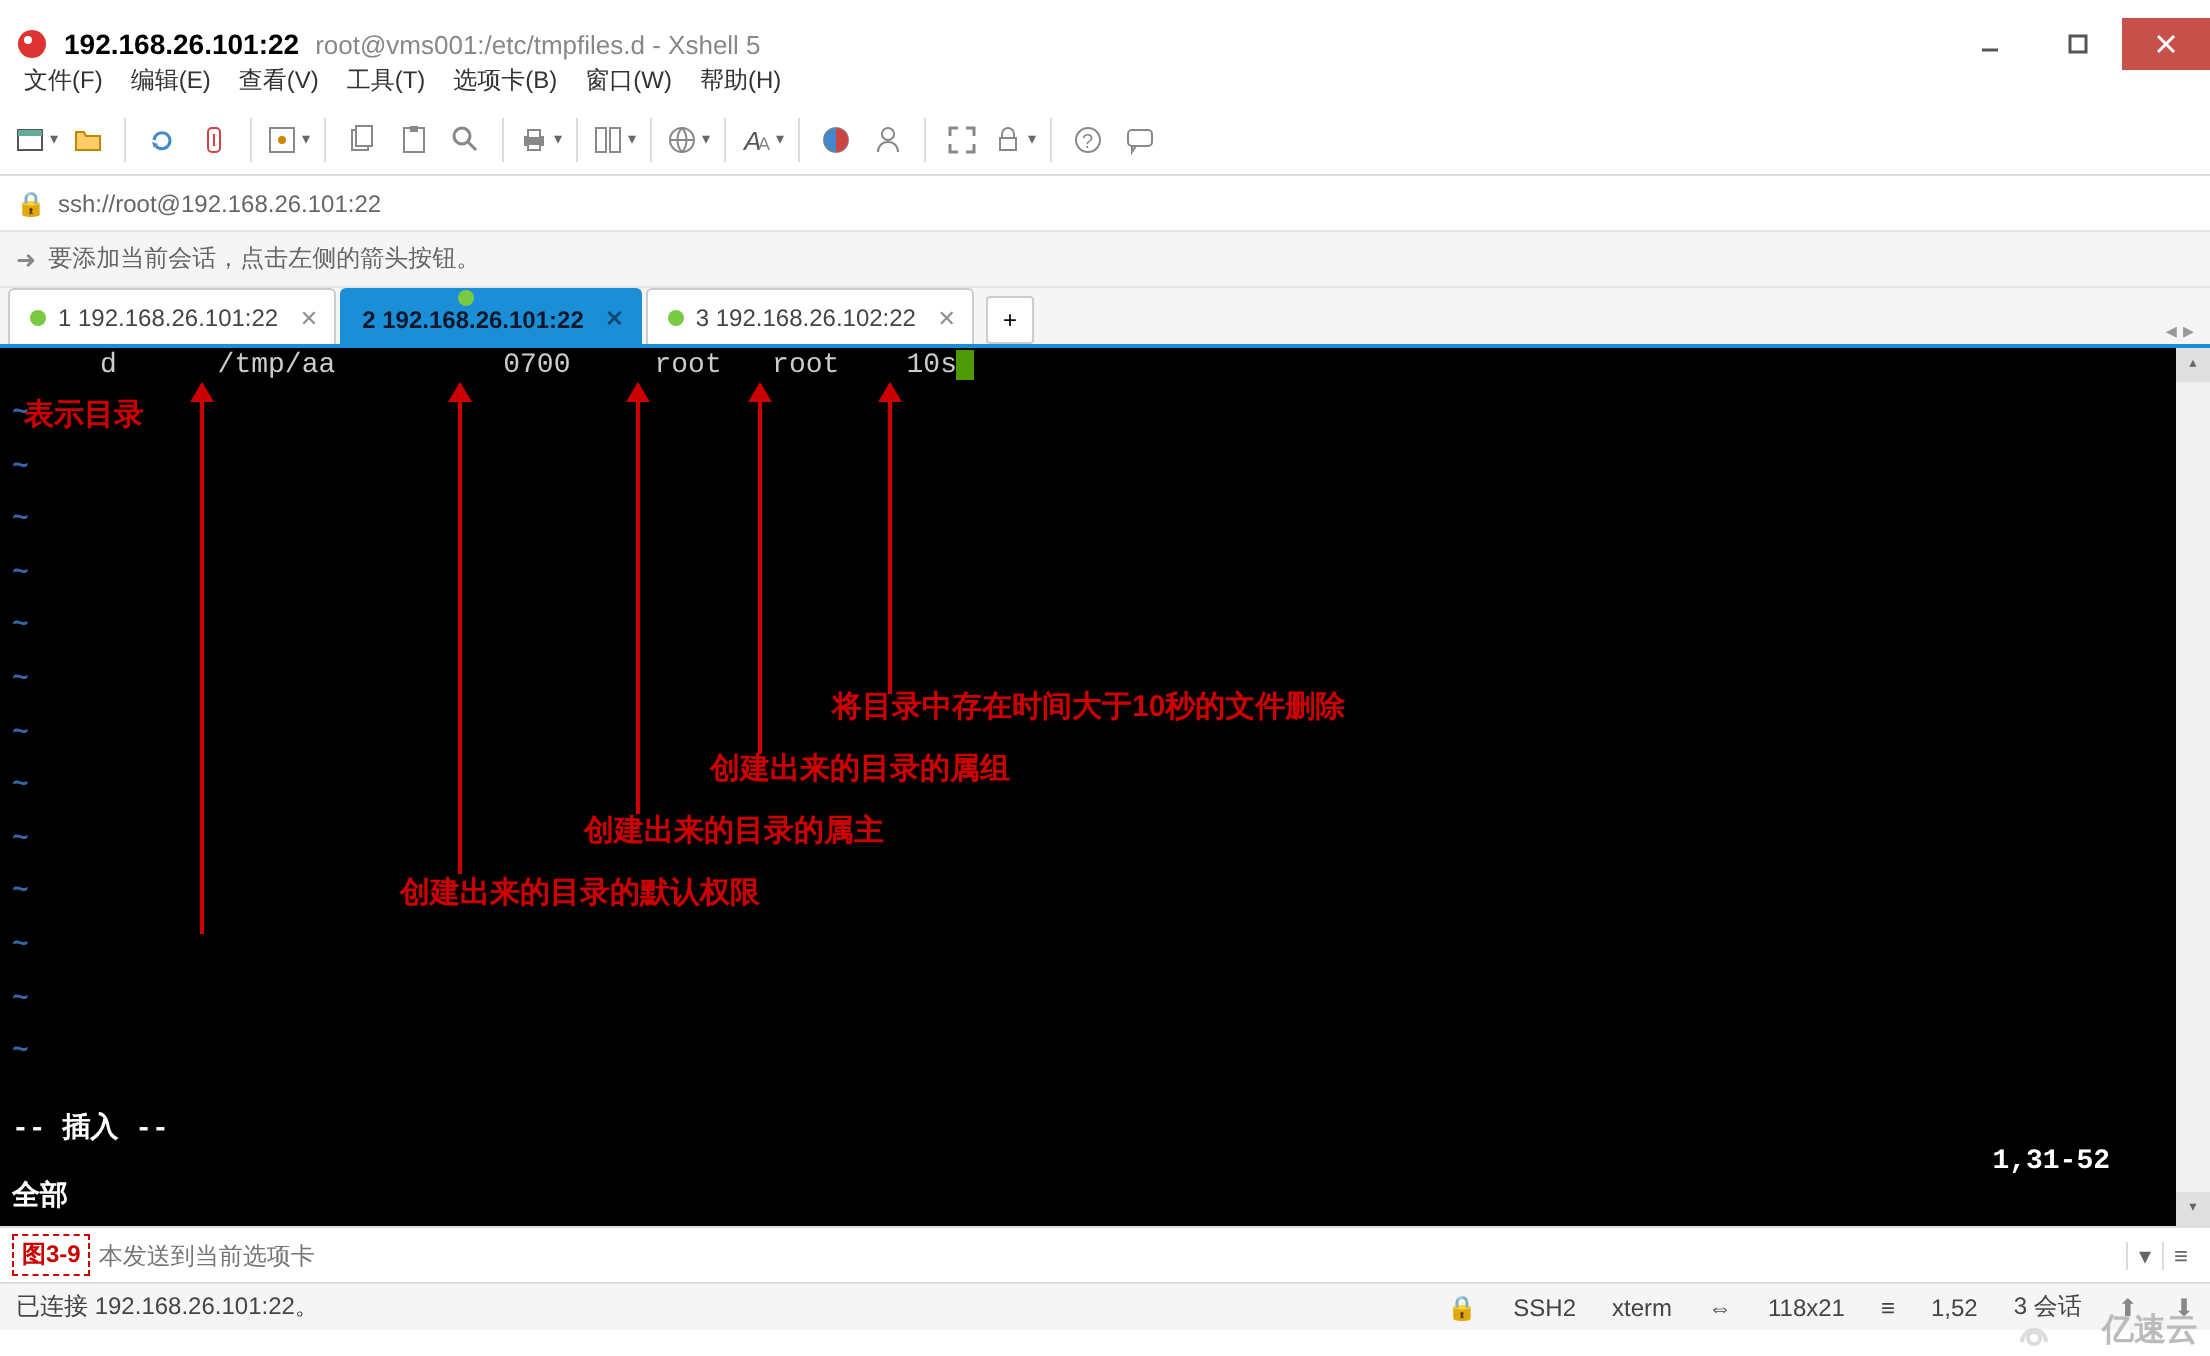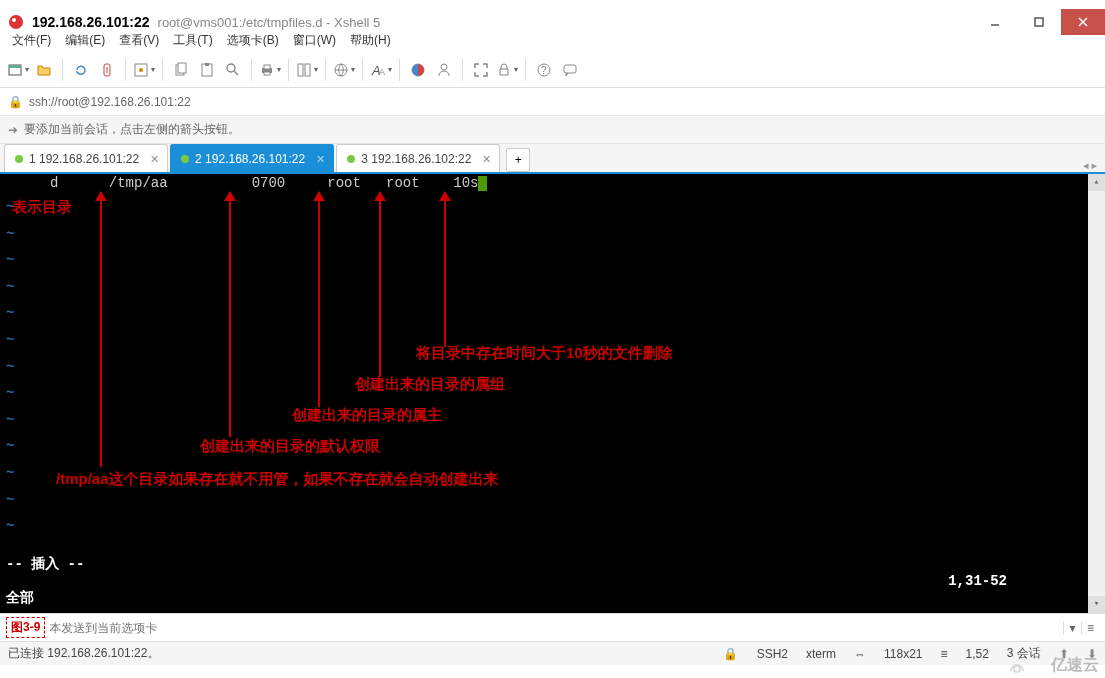--- a/index.html
+++ b/index.html
@@ -14,30 +14,30 @@
 .menubar { height: 24px; display: flex; align-items: center; padding: 0 12px; gap: 14px; color: #333; }
 .menubar span { cursor: default; }
 .toolbar { height: 36px; display: flex; align-items: center; padding: 0 6px; gap: 2px; border-bottom: 1px solid #ddd; }
 .tb-btn { width: 24px; height: 24px; display: flex; align-items: center; justify-content: center; color: #555; border-radius: 2px; }
 .tb-sep { width: 1px; height: 22px; background: #ddd; margin: 0 4px; }
 .tb-dd::after { content: "▾"; font-size: 8px; margin-left: 2px; color: #666; }
 .addrbar { height: 28px; display: flex; align-items: center; padding: 0 8px; border-bottom: 1px solid #e5e5e5; color: #666; gap: 6px; }
 .hintbar { height: 28px; display: flex; align-items: center; padding: 0 8px; background: #f5f5f5; border-bottom: 1px solid #e5e5e5; color: #666; gap: 6px; }
 .tabbar { height: 30px; display: flex; align-items: flex-end; background: #f5f5f5; border-bottom: 2px solid #1a8fd8; padding-left: 4px; }
 .tab { height: 28px; display: flex; align-items: center; padding: 0 28px 0 10px; border: 1px solid #ccc; border-bottom: none; background: #fff; margin-right: 2px; position: relative; border-radius: 3px 3px 0 0; color: #444; text-align: right; }
-.tab.active { background: #1a8fd8; color: #ffffff; border-color: #1a8fd8; font-weight: normal; }
+.tab.active { background: #1a8fd8; color: #0f172a; border-color: #1a8fd8; font-weight: bold; flex-direction: column; }
 .tab .dot { width: 8px; height: 8px; border-radius: 50%; background: #7ac943; margin-right: 6px; }
 .tab .close { position: absolute; right: 8px; top: 8px; font-size: 11px; color: inherit; opacity: .6; }
 .tab-add { width: 24px; height: 24px; border: 1px solid #ccc; display: flex; align-items: center; justify-content: center; margin-left: 4px; background: #fff; border-radius: 2px; }
 .tab-nav { margin-left: auto; margin-right: 8px; color: #999; font-size: 11px; }
 .terminal { position: relative; height: 439px; background: #000; color: #ccc; font-family: "Courier New", monospace; font-size: 14px; overflow: hidden; padding-left: 44px; }
 .term-line { white-space: pre; line-height: 1.35; padding-left: 6px; }
 .term-tildes { position: absolute; left: 6px; top: 20px; color: #3465a4; line-height: 1.9; font-weight: bold; }
 .term-status { position: absolute; bottom: 6px; left: 6px; right: 10px; display: flex; color: #fff; font-weight: bold; flex-direction: column; }
-.term-status .mid { margin-left: auto; margin-right: 88px; }
+.term-status .mid { margin-left: auto; margin-right: 40px; }
 .cursor { display: inline-block; width: 9px; height: 15px; background: #4e9a06; vertical-align: middle; }
 .annot { position: absolute; color: #cc0000; font-family: "Microsoft YaHei", sans-serif; font-weight: bold; font-size: 15px; }
 .arrow { position: absolute; width: 2px; background: #cc0000; }
 .arrow::before { content: ""; position: absolute; top: -1px; left: -5px; border-left: 6px solid transparent; border-right: 6px solid transparent; border-bottom: 10px solid #cc0000; }
 .scrollbar { position: absolute; right: 0; top: 0; width: 17px; height: 100%; background: #f0f0f0; display: flex; flex-direction: column; }
 .sb-btn { height: 17px; background: #e0e0e0; text-align: center; font-size: 9px; color: #666; line-height: 17px; }
 .sb-track { flex: 1; background: #f0f0f0; }
 .inputbar { height: 28px; display: flex; align-items: center; border-top: 1px solid #ddd; padding: 0 6px; color: #888; background: #fff; }
 .inputbar .fig { color: #cc0000; font-weight: bold; margin-right: 4px; border: 1px dashed #cc0000; padding: 1px 4px; }
 .inputbar input { border: none; outline: none; flex: 1; color: #888; font-size: 12px; }
@@ -253,21 +253,20 @@
 ~
 ~
 ~</div>
 
   <div class="annot" style="left:12px; top:24px">表示目录</div>
   <div class="arrow" style="left:100px; top:18px; height:275px"></div>
   <div class="arrow" style="left:229px; top:18px; height:245px"></div>
   <div class="arrow" style="left:318px; top:18px; height:215px"></div>
   <div class="arrow" style="left:379px; top:18px; height:185px"></div>
   <div class="arrow" style="left:444px; top:18px; height:155px"></div>
-  <div class="annot" style="left:56px; top:296px">/tmp/aa这个目录如果存在就不用管，如果不存在就会自动创建出来</div>
   <div class="annot" style="left:200px; top:263px">创建出来的目录的默认权限</div>
   <div class="annot" style="left:292px; top:232px">创建出来的目录的属主</div>
   <div class="annot" style="left:355px; top:201px">创建出来的目录的属组</div>
   <div class="annot" style="left:416px; top:170px">将目录中存在时间大于10秒的文件删除</div>
 
   <div class="term-status">
     <span>-- 插入 --</span>
     <span class="mid">1,31-52</span>
     <span>全部</span>
   </div>

